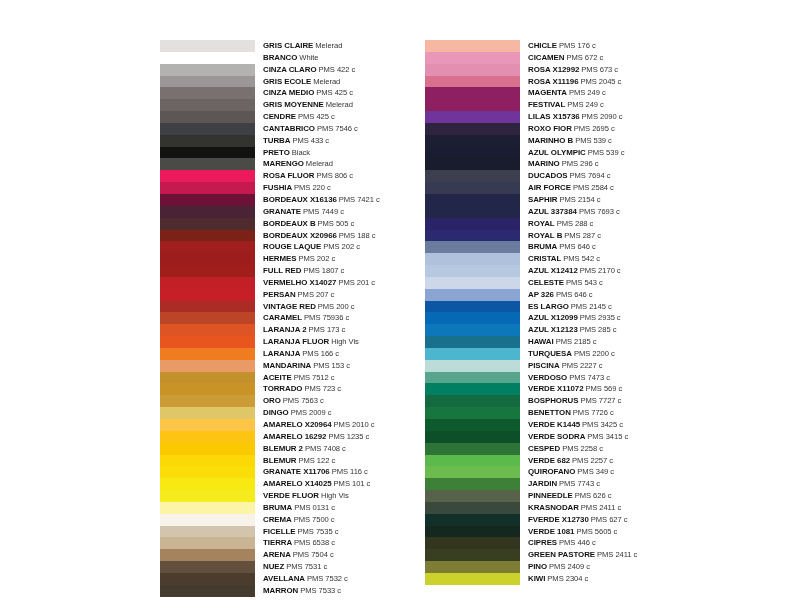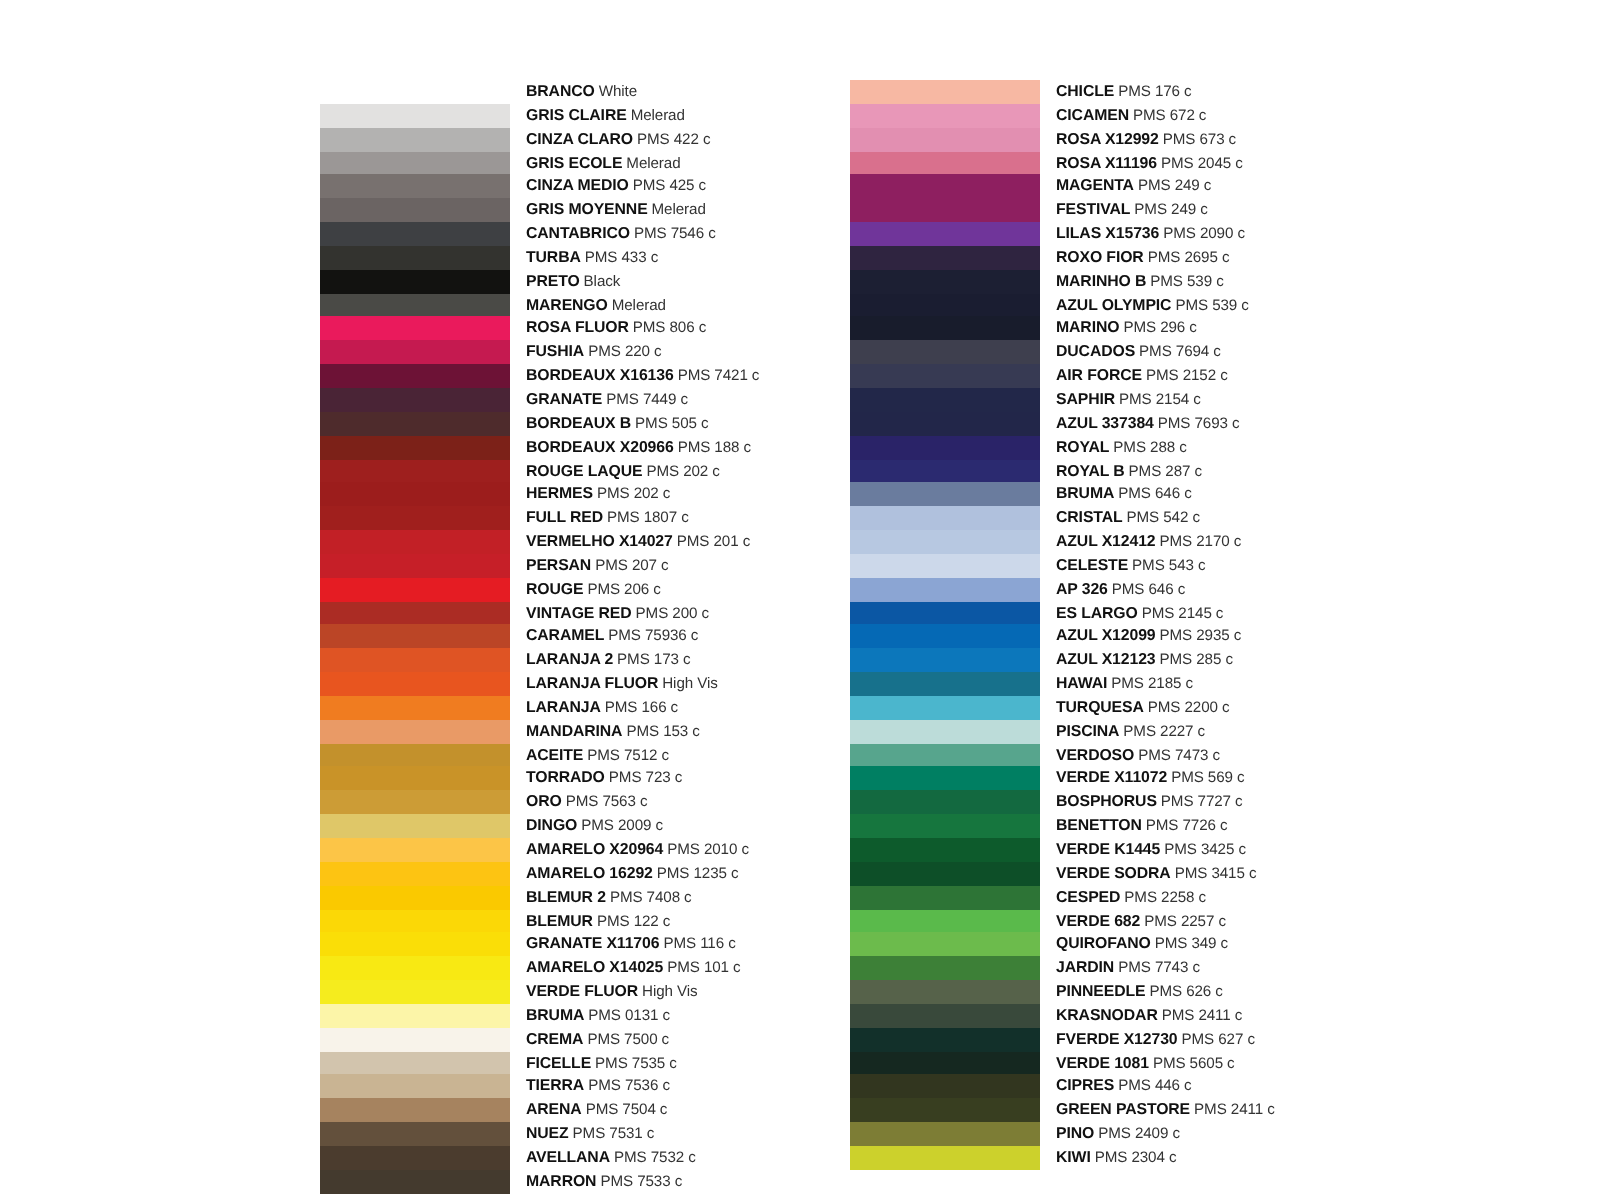--- a/index.html
+++ b/index.html
@@ -61,34 +61,34 @@
     padding-left: 2px;
   }
 </style>
 </head>
 <body>
 
 <div id="chart-root">
 
   <div class="column" id="column-left">
   <div class="swatch-row">
+    <div class="swatch" style="background-color: rgb(226, 225, 224);"></div>
+    <div class="label">
+      <span class="name">GRIS CLAIRE</span><span class="code">Melerad</span>
+    </div>
+  </div>
+
+  <div class="swatch-row">
     <div class="swatch" style="background-color: rgb(255, 255, 255);"></div>
     <div class="label">
       <span class="name">BRANCO</span><span class="code">White</span>
     </div>
   </div>
 
   <div class="swatch-row">
-    <div class="swatch" style="background-color: rgb(226, 225, 224);"></div>
-    <div class="label">
-      <span class="name">GRIS CLAIRE</span><span class="code">Melerad</span>
-    </div>
-  </div>
-
-  <div class="swatch-row">
     <div class="swatch" style="background-color: rgb(179, 178, 177);"></div>
     <div class="label">
       <span class="name">CINZA CLARO</span><span class="code">PMS 422 c</span>
     </div>
   </div>
 
   <div class="swatch-row">
     <div class="swatch" style="background-color: rgb(155, 151, 150);"></div>
     <div class="label">
       <span class="name">GRIS ECOLE</span><span class="code">Melerad</span>
@@ -102,20 +102,26 @@
     </div>
   </div>
 
   <div class="swatch-row">
     <div class="swatch" style="background-color: rgb(107, 100, 99);"></div>
     <div class="label">
       <span class="name">GRIS MOYENNE</span><span class="code">Melerad</span>
     </div>
   </div>
 
+  <div class="swatch-row">
+    <div class="swatch" style="background-color: rgb(92, 87, 85);"></div>
+    <div class="label">
+      <span class="name">CENDRE</span><span class="code">PMS 425 c</span>
+    </div>
+  </div>
 
   <div class="swatch-row">
     <div class="swatch" style="background-color: rgb(62, 64, 67);"></div>
     <div class="label">
       <span class="name">CANTABRICO</span><span class="code">PMS 7546 c</span>
     </div>
   </div>
 
   <div class="swatch-row">
     <div class="swatch" style="background-color: rgb(51, 51, 47);"></div>
@@ -208,26 +214,20 @@
     </div>
   </div>
 
   <div class="swatch-row">
     <div class="swatch" style="background-color: rgb(198, 31, 40);"></div>
     <div class="label">
       <span class="name">PERSAN</span><span class="code">PMS 207 c</span>
     </div>
   </div>
 
-  <div class="swatch-row">
-    <div class="swatch" style="background-color: rgb(229, 28, 35);"></div>
-    <div class="label">
-      <span class="name">ROUGE</span><span class="code">PMS 206 c</span>
-    </div>
-  </div>
 
   <div class="swatch-row">
     <div class="swatch" style="background-color: rgb(171, 44, 36);"></div>
     <div class="label">
       <span class="name">VINTAGE RED</span><span class="code">PMS 200 c</span>
     </div>
   </div>
 
   <div class="swatch-row">
     <div class="swatch" style="background-color: rgb(187, 69, 38);"></div>
@@ -358,21 +358,21 @@
   <div class="swatch-row">
     <div class="swatch" style="background-color: rgb(210, 196, 173);"></div>
     <div class="label">
       <span class="name">FICELLE</span><span class="code">PMS 7535 c</span>
     </div>
   </div>
 
   <div class="swatch-row">
     <div class="swatch" style="background-color: rgb(201, 180, 147);"></div>
     <div class="label">
-      <span class="name">TIERRA</span><span class="code">PMS 7536 c</span>
+      <span class="name">TIERRA</span><span class="code">PMS 6538 c</span>
     </div>
   </div>
 
   <div class="swatch-row">
     <div class="swatch" style="background-color: rgb(166, 131, 95);"></div>
     <div class="label">
       <span class="name">ARENA</span><span class="code">PMS 7504 c</span>
     </div>
   </div>
 
@@ -479,21 +479,21 @@
   <div class="swatch-row">
     <div class="swatch" style="background-color: rgb(62, 63, 78);"></div>
     <div class="label">
       <span class="name">DUCADOS</span><span class="code">PMS 7694 c</span>
     </div>
   </div>
 
   <div class="swatch-row">
     <div class="swatch" style="background-color: rgb(55, 58, 83);"></div>
     <div class="label">
-      <span class="name">AIR FORCE</span><span class="code">PMS 2152 c</span>
+      <span class="name">AIR FORCE</span><span class="code">PMS 2584 c</span>
     </div>
   </div>
 
   <div class="swatch-row">
     <div class="swatch" style="background-color: rgb(34, 39, 73);"></div>
     <div class="label">
       <span class="name">SAPHIR</span><span class="code">PMS 2154 c</span>
     </div>
   </div>
 

